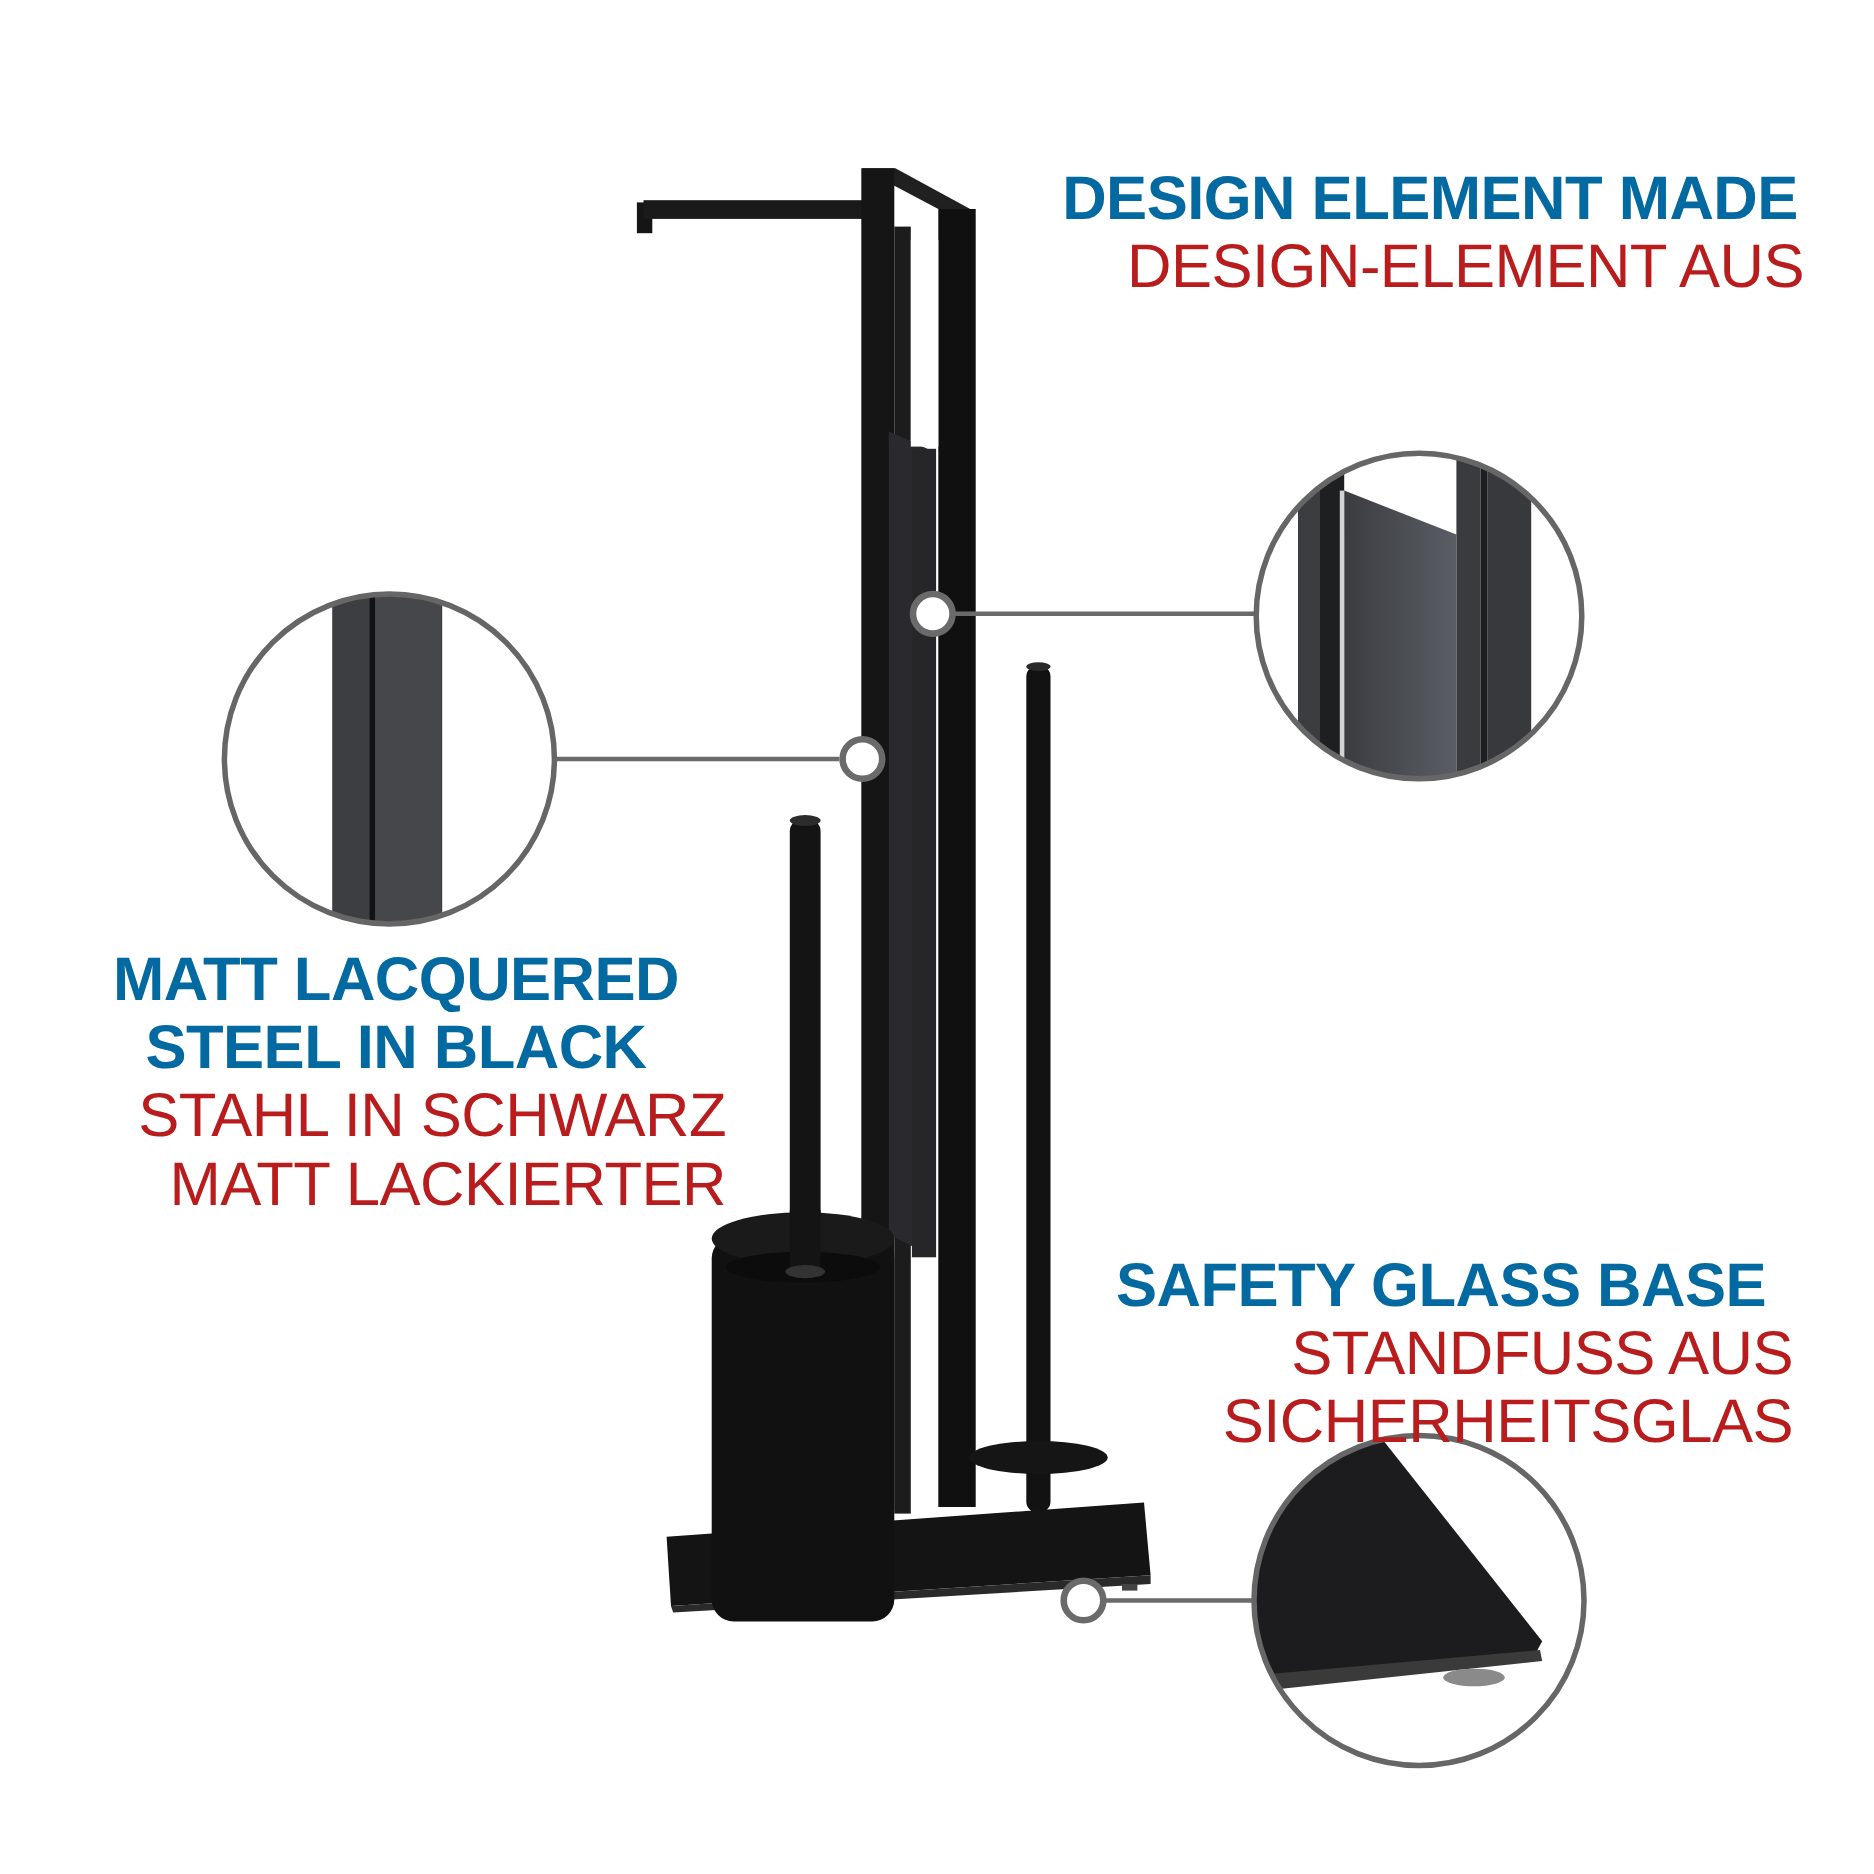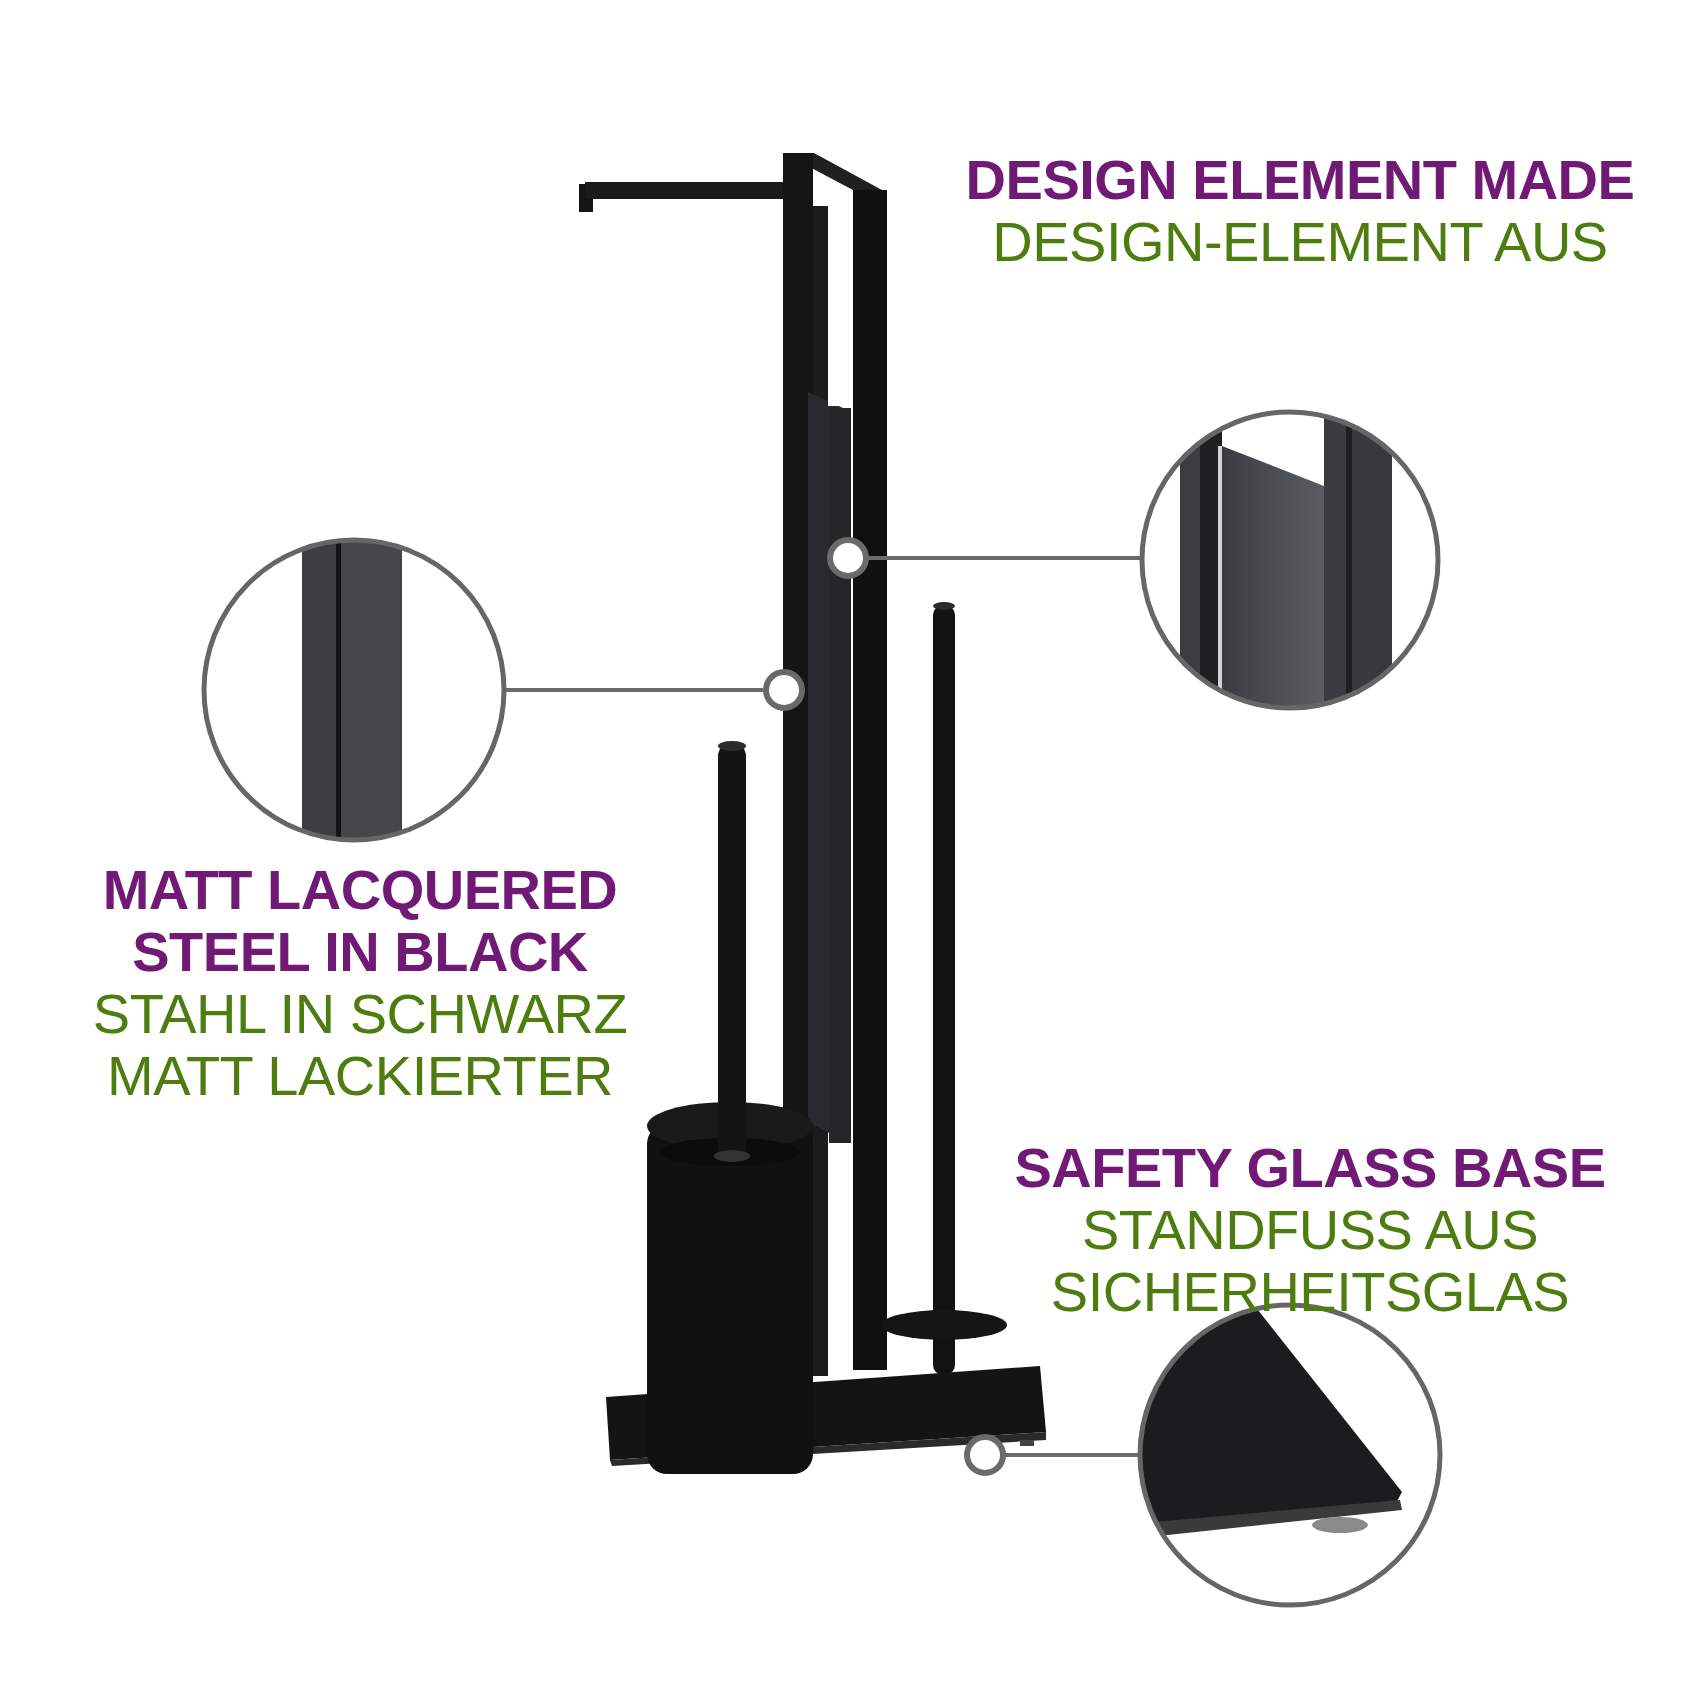--- a/index.html
+++ b/index.html
@@ -1,19 +1,19 @@
 <!DOCTYPE html>
 <html><head>
 <meta charset="utf-8">
 <style>
   html, body { margin:0; padding:0; background:#ffffff; }
   body { width:1704px; height:1704px; position:relative; overflow:hidden; font-family:"Liberation Sans", sans-serif; }
   .txt { position:absolute; text-align:center; text-transform:uppercase; line-height:1.0; }
-  .en { color:#701a75; font-weight:bold; font-size:56px; letter-spacing:-0.5px; }
-  .de { color:#4d7c0f; font-weight:normal; font-size:56px; letter-spacing:-0.5px; }
+  .en { color:#0369a1; font-weight:bold; font-size:56px; letter-spacing:-0.5px; }
+  .de { color:#b91c1c; font-weight:normal; font-size:56px; letter-spacing:-0.5px;text-align:right; }
   .line { display:block; height:62px; white-space:nowrap; }
   svg { position:absolute; left:0; top:0; }
 </style>
 </head>
 <body>
 
 <svg width="1704" height="1704" viewBox="0 0 1704 1704" xmlns="http://www.w3.org/2000/svg">
   <defs>
     <clipPath id="clipL">
         <circle cx="354" cy="690" r="150"></circle>

